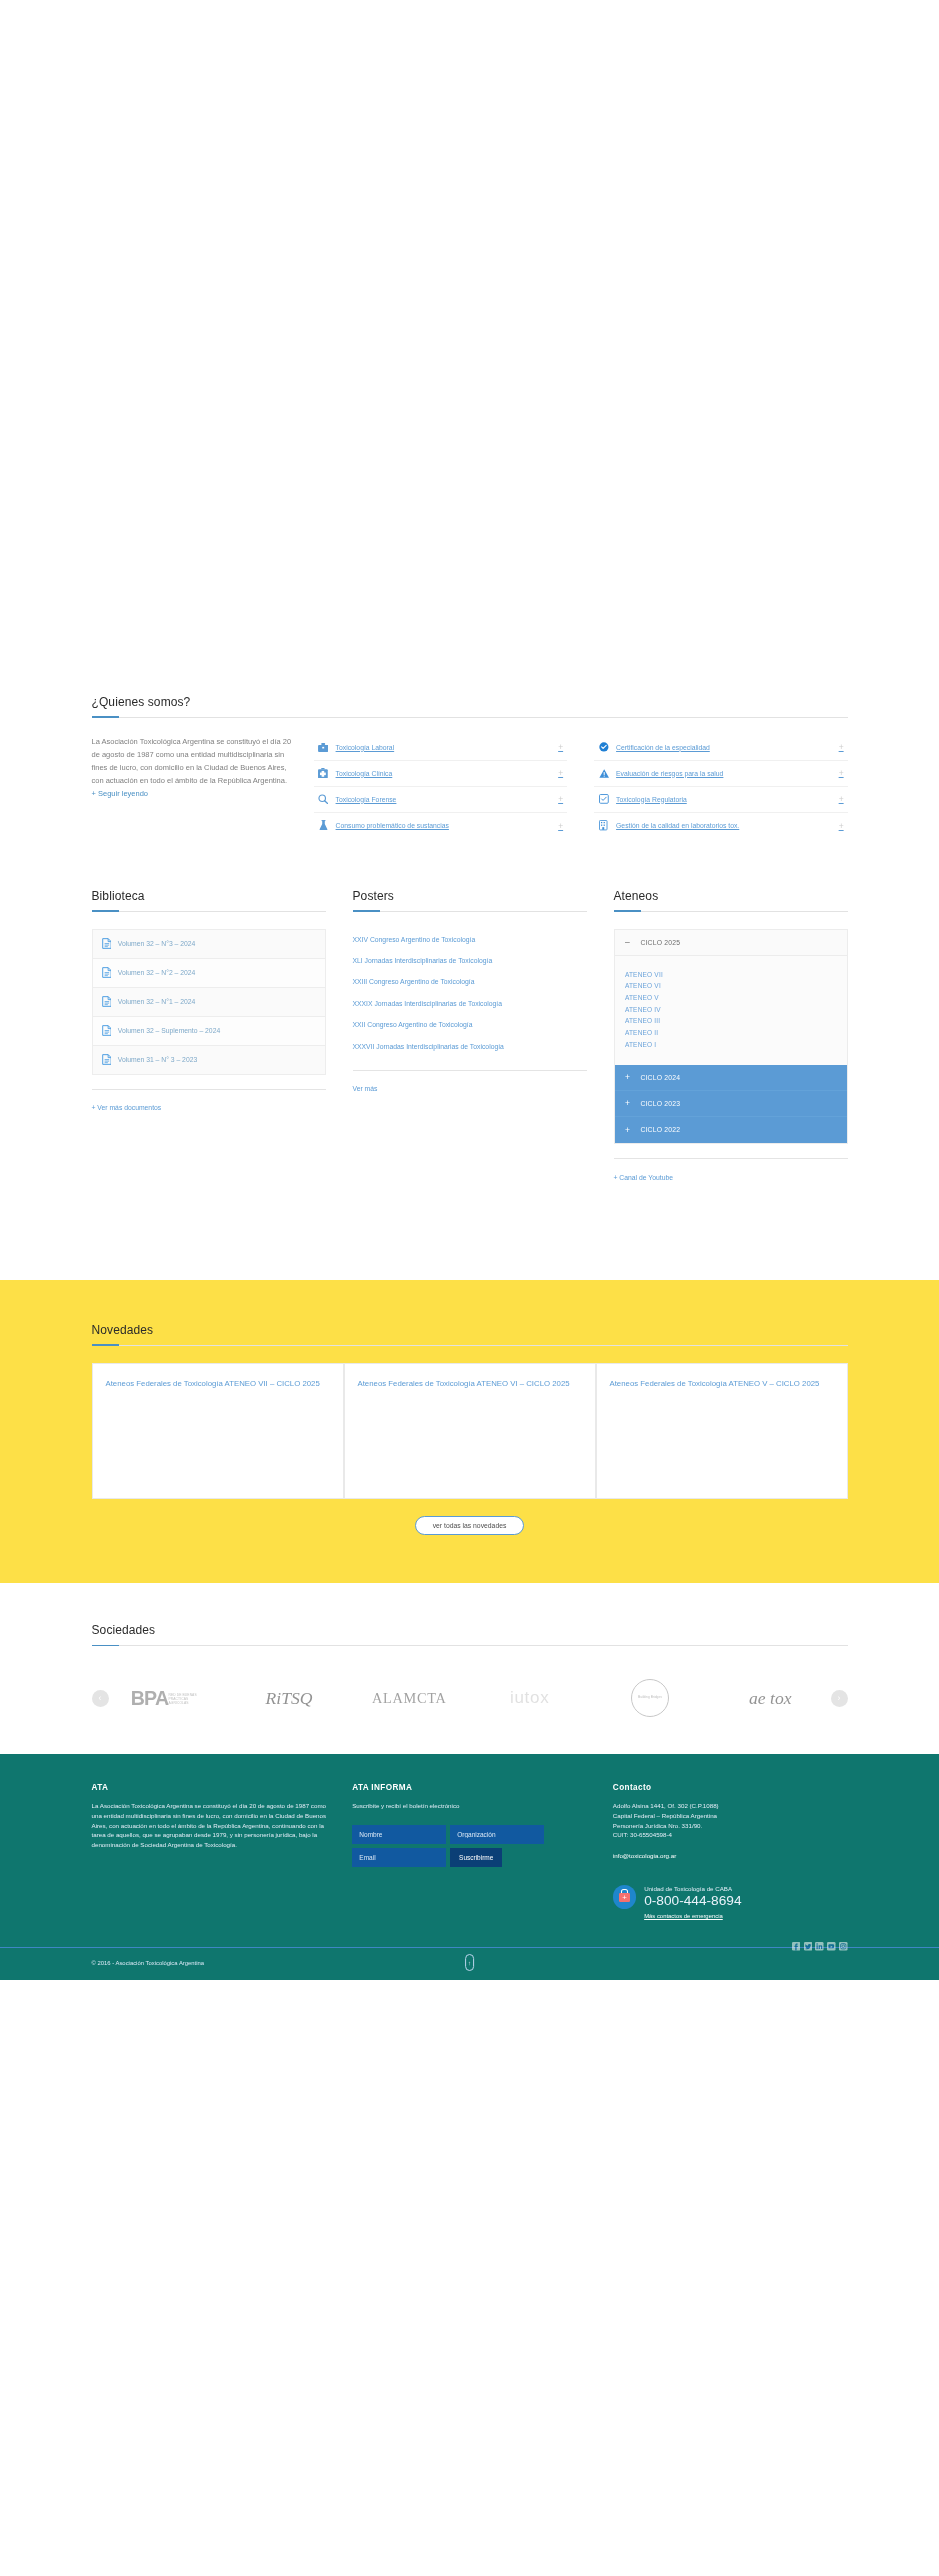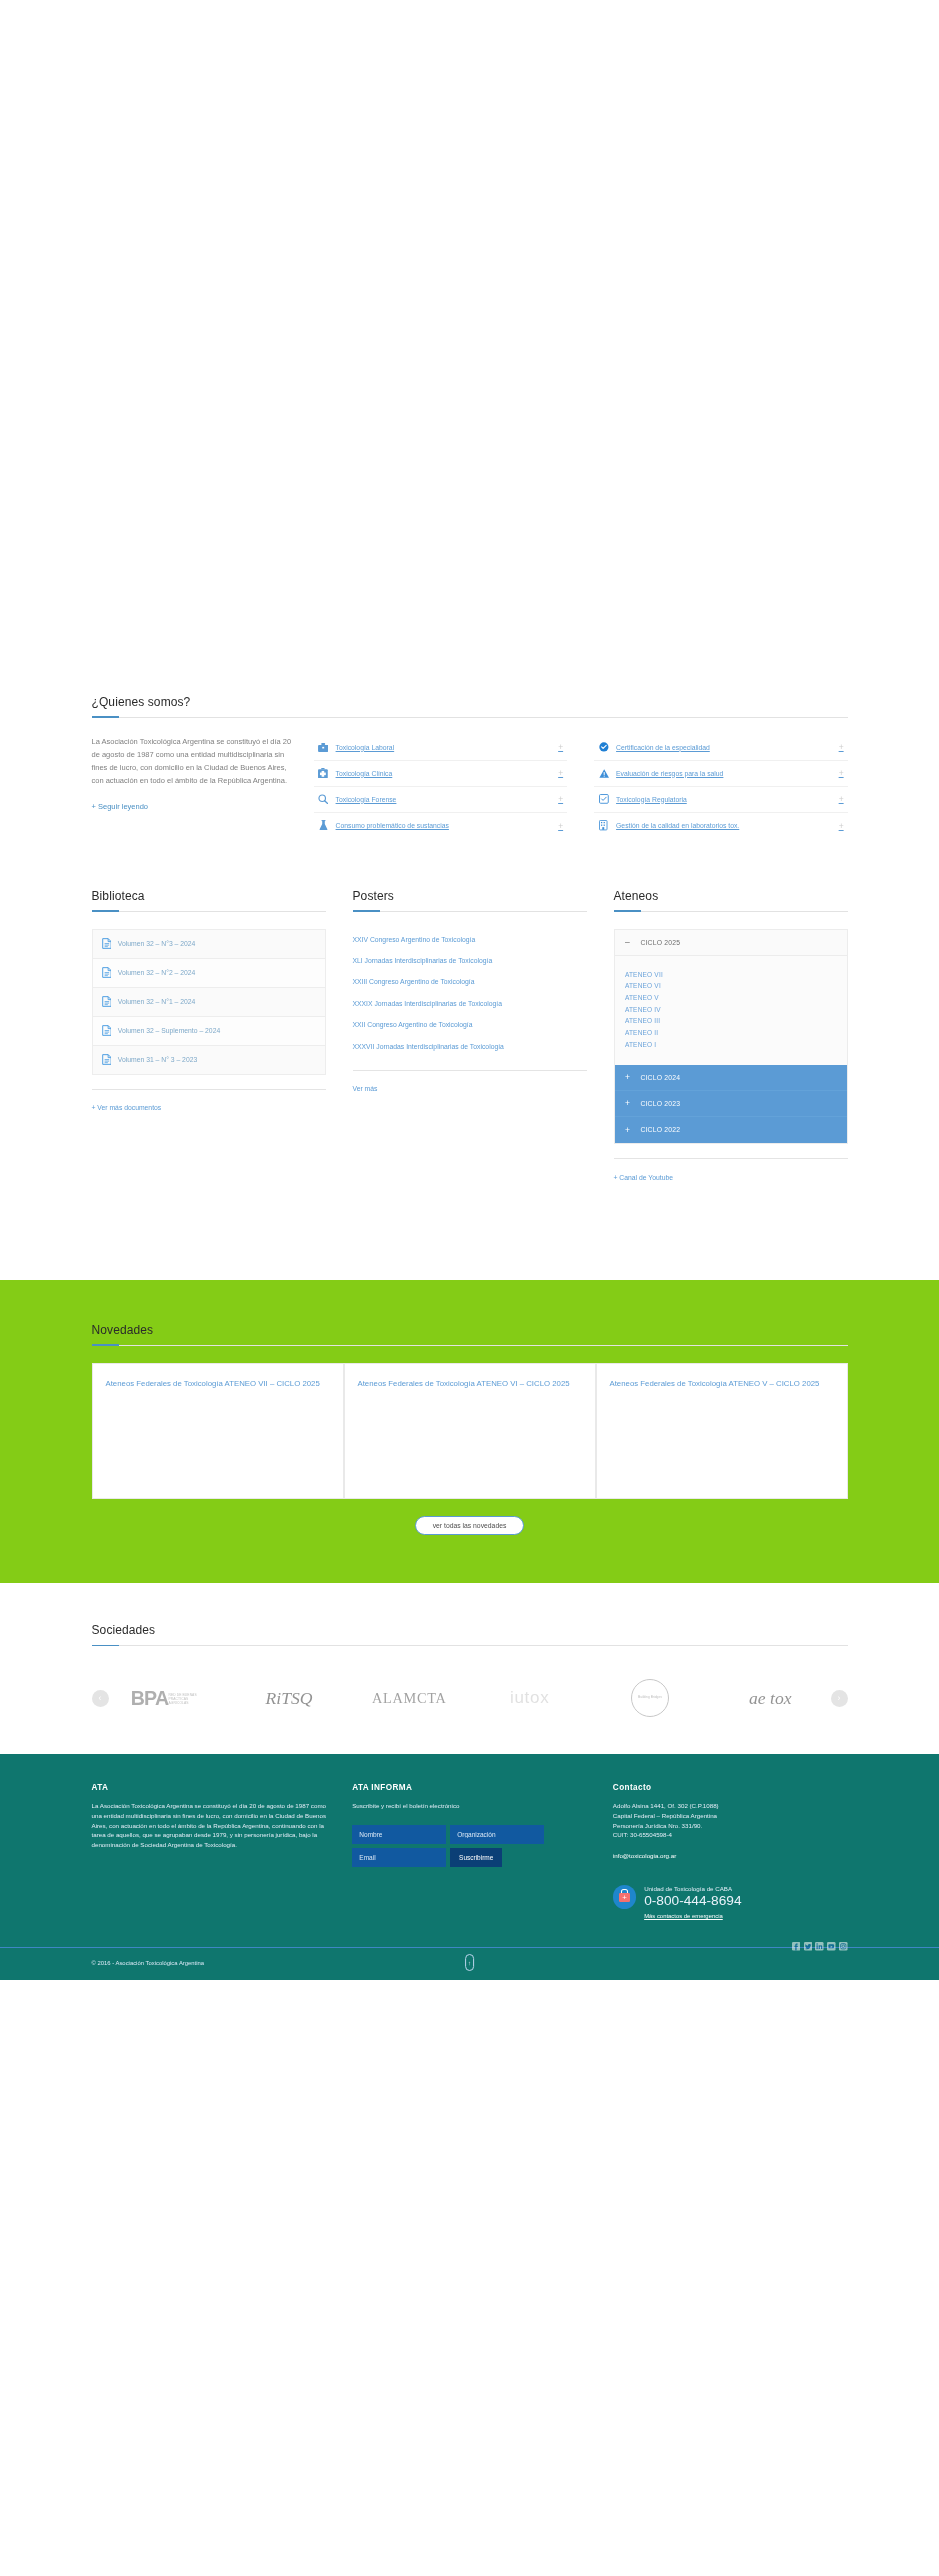--- a/index.html
+++ b/index.html
@@ -34,21 +34,21 @@
   
   .quienes { padding-top: 6.5px; }
   .quienes-grid {
     display: flex; gap: 0; margin-top: 5.2px;
   }
   .q-text { width: 222px; padding-right: 19.6px; }
   .q-text p {
     font-size: 7.5px; line-height: 13px; color: #808080;
   }
   .q-more {
-    display: inline-block; margin-top: 15px;
+    display: inline-block; margin-top: 2px;
     font-size: 7.5px; color: #4a90c4; text-decoration: none;
   }
   .q-cols { display: flex; flex: 1; gap: 27px; }
   .q-col { flex: 1; }
   .q-row {
     display: flex; align-items: center; gap: 6.5px;
     height: 26px; border-bottom: 0.7px solid #f0f0f0;
     font-size: 6.8px; color: #5b9bd5;
     padding: 0 3.9px;
   }
@@ -103,21 +103,21 @@
     text-decoration: none; line-height: 11.7px; letter-spacing: 0.2px;
   }
   .acc-head.on {
     background: #5b9bd5; color: #ffffff; border-bottom: 0.7px solid #63a2d9;
   }
   .acc-head.on .sign { color: #ffffff; }
   .acc-foot { border-top: 0.7px solid #e4e4e4; margin-top: 14.3px; padding-top: 11.7px; }
   .acc-foot a { font-size: 6.8px; color: #5b9bd5; text-decoration: none; }
 
   
-  .band { background: #84cc16; margin-top: 98px; padding: 43px 0 48px 0; }
+  .band { background: #fde047; margin-top: 98px; padding: 43px 0 48px 0; }
   .nov-cards { display: flex; margin-top: 3.9px; align-items: flex-end; }
   .nov-card {
     flex: 1; background: #ffffff; border: 0.7px solid #e9e9e9;
     height: 136px; padding: 14.3px 13px;
   }
   .nov-card a {
     font-size: 7.8px; line-height: 11.7px; color: #5b9bd5; text-decoration: none;
     display: block;
   }
   .nov-btn-wrap { display: flex; justify-content: center; margin-top: 17px; }

